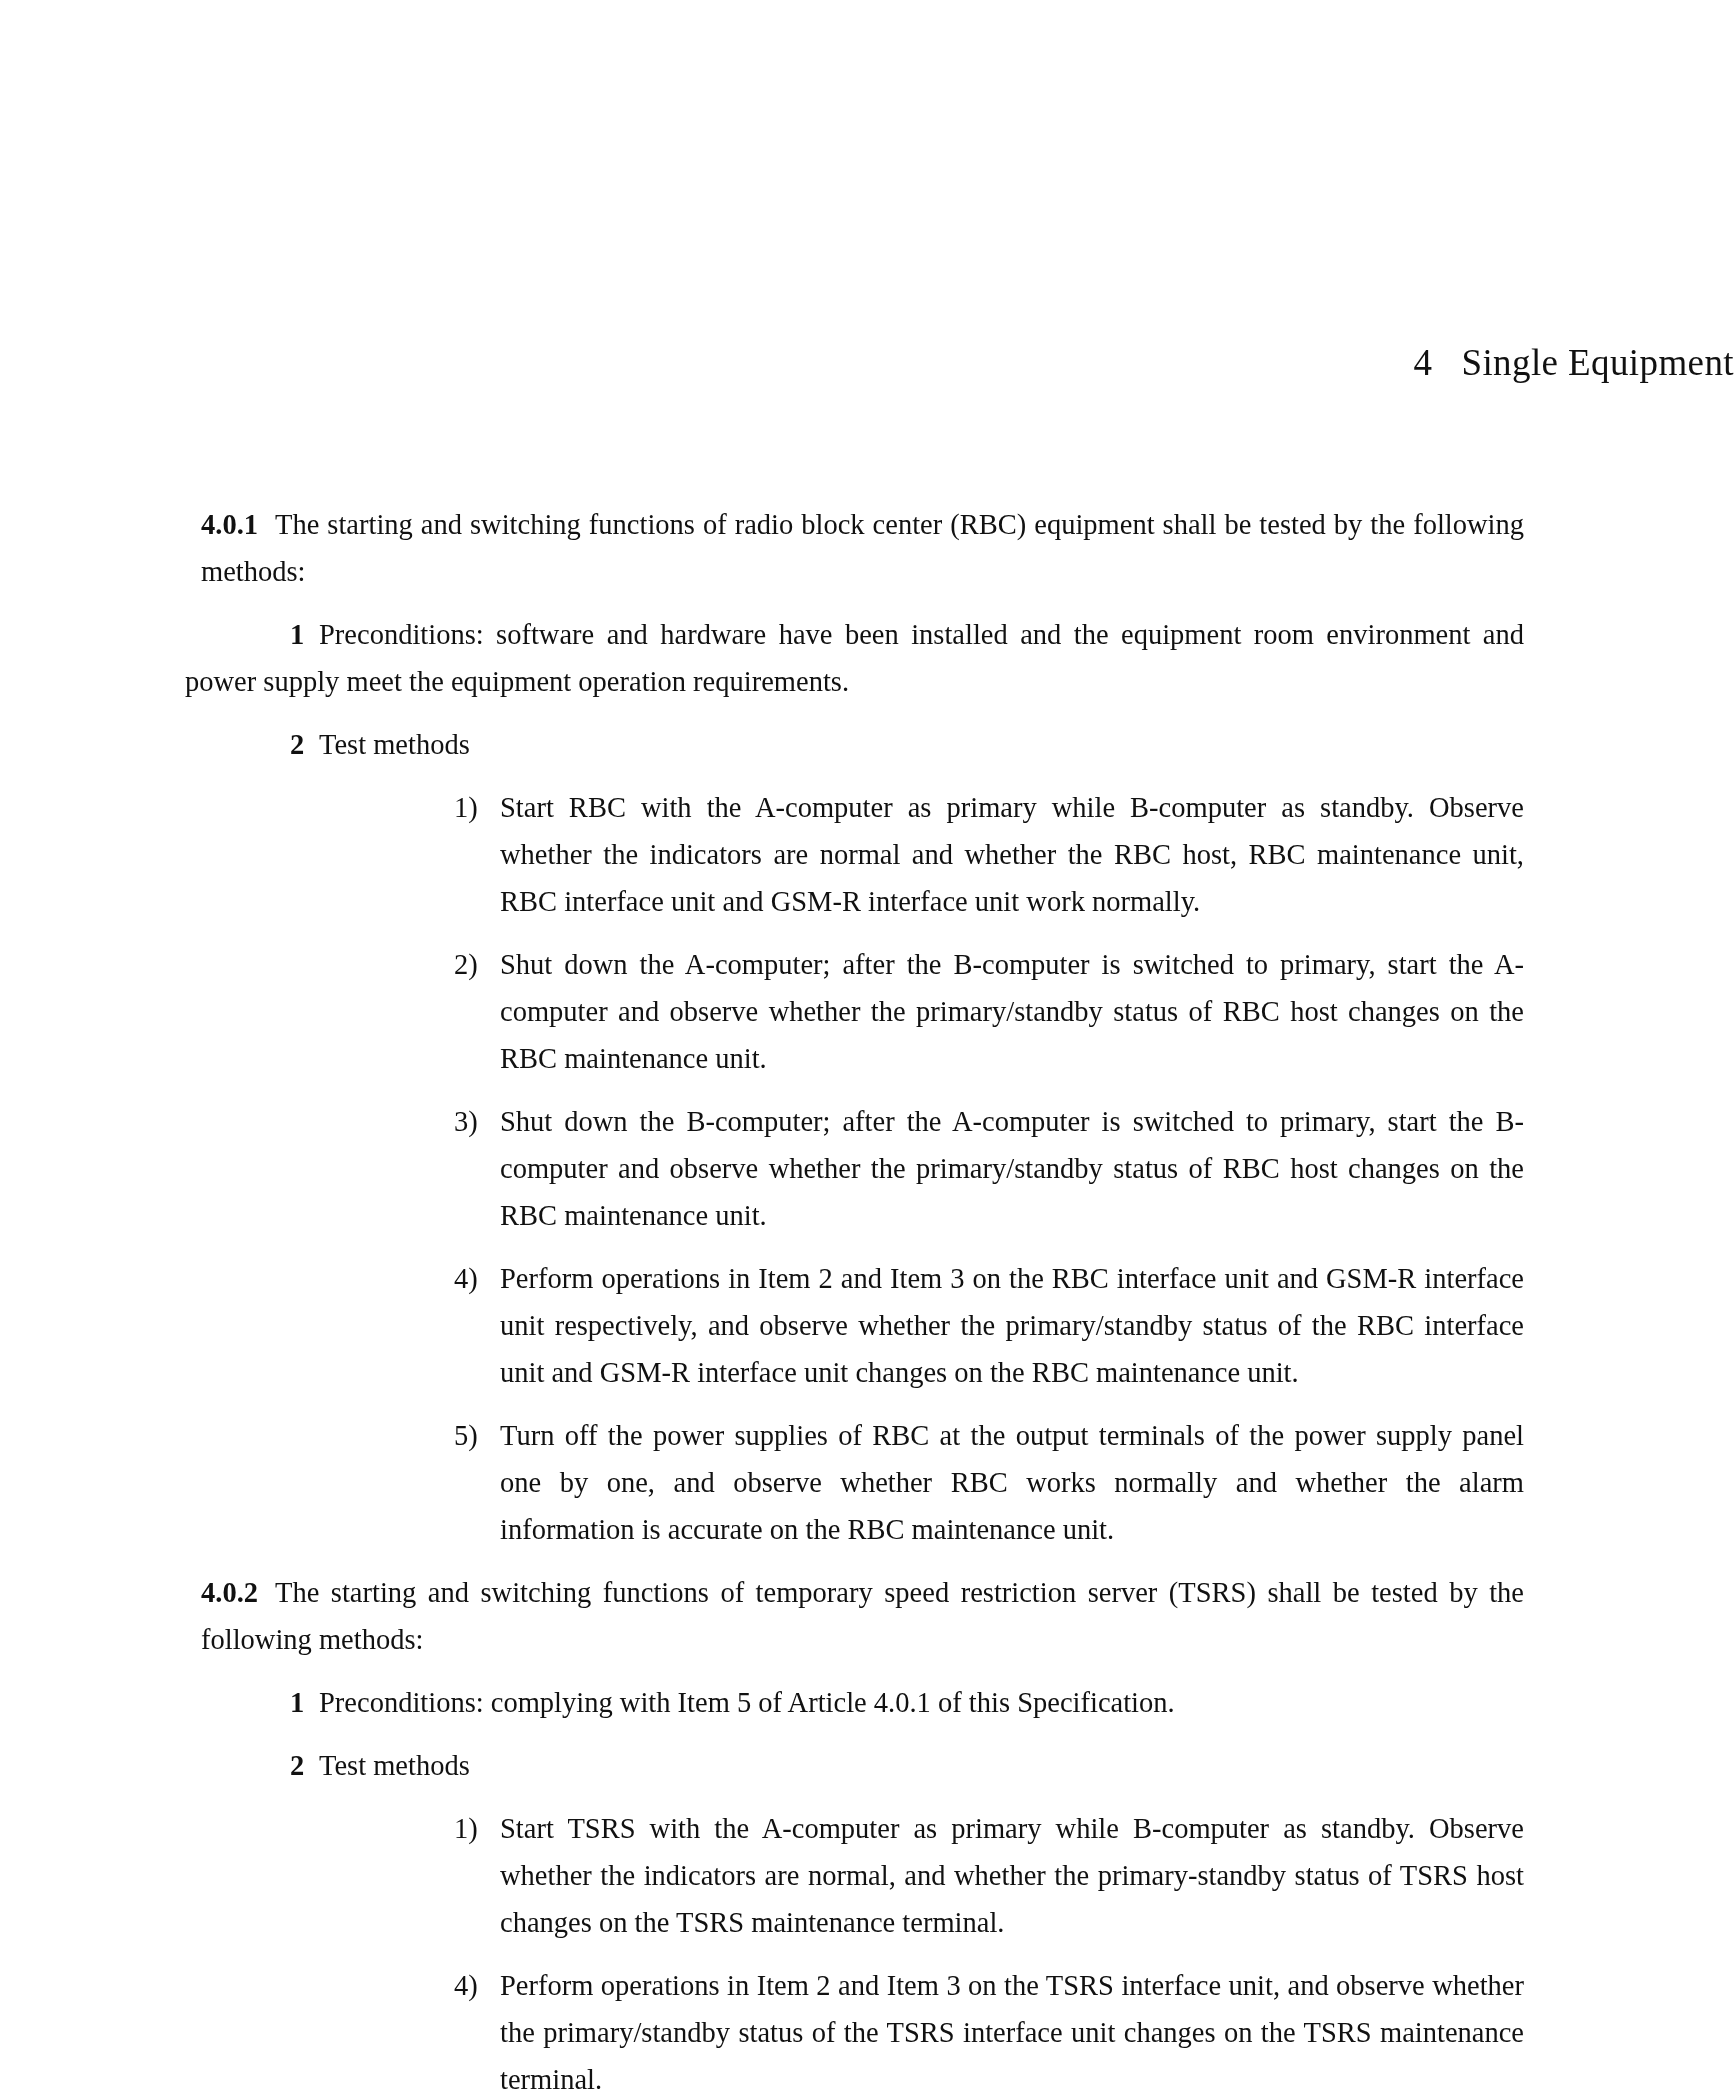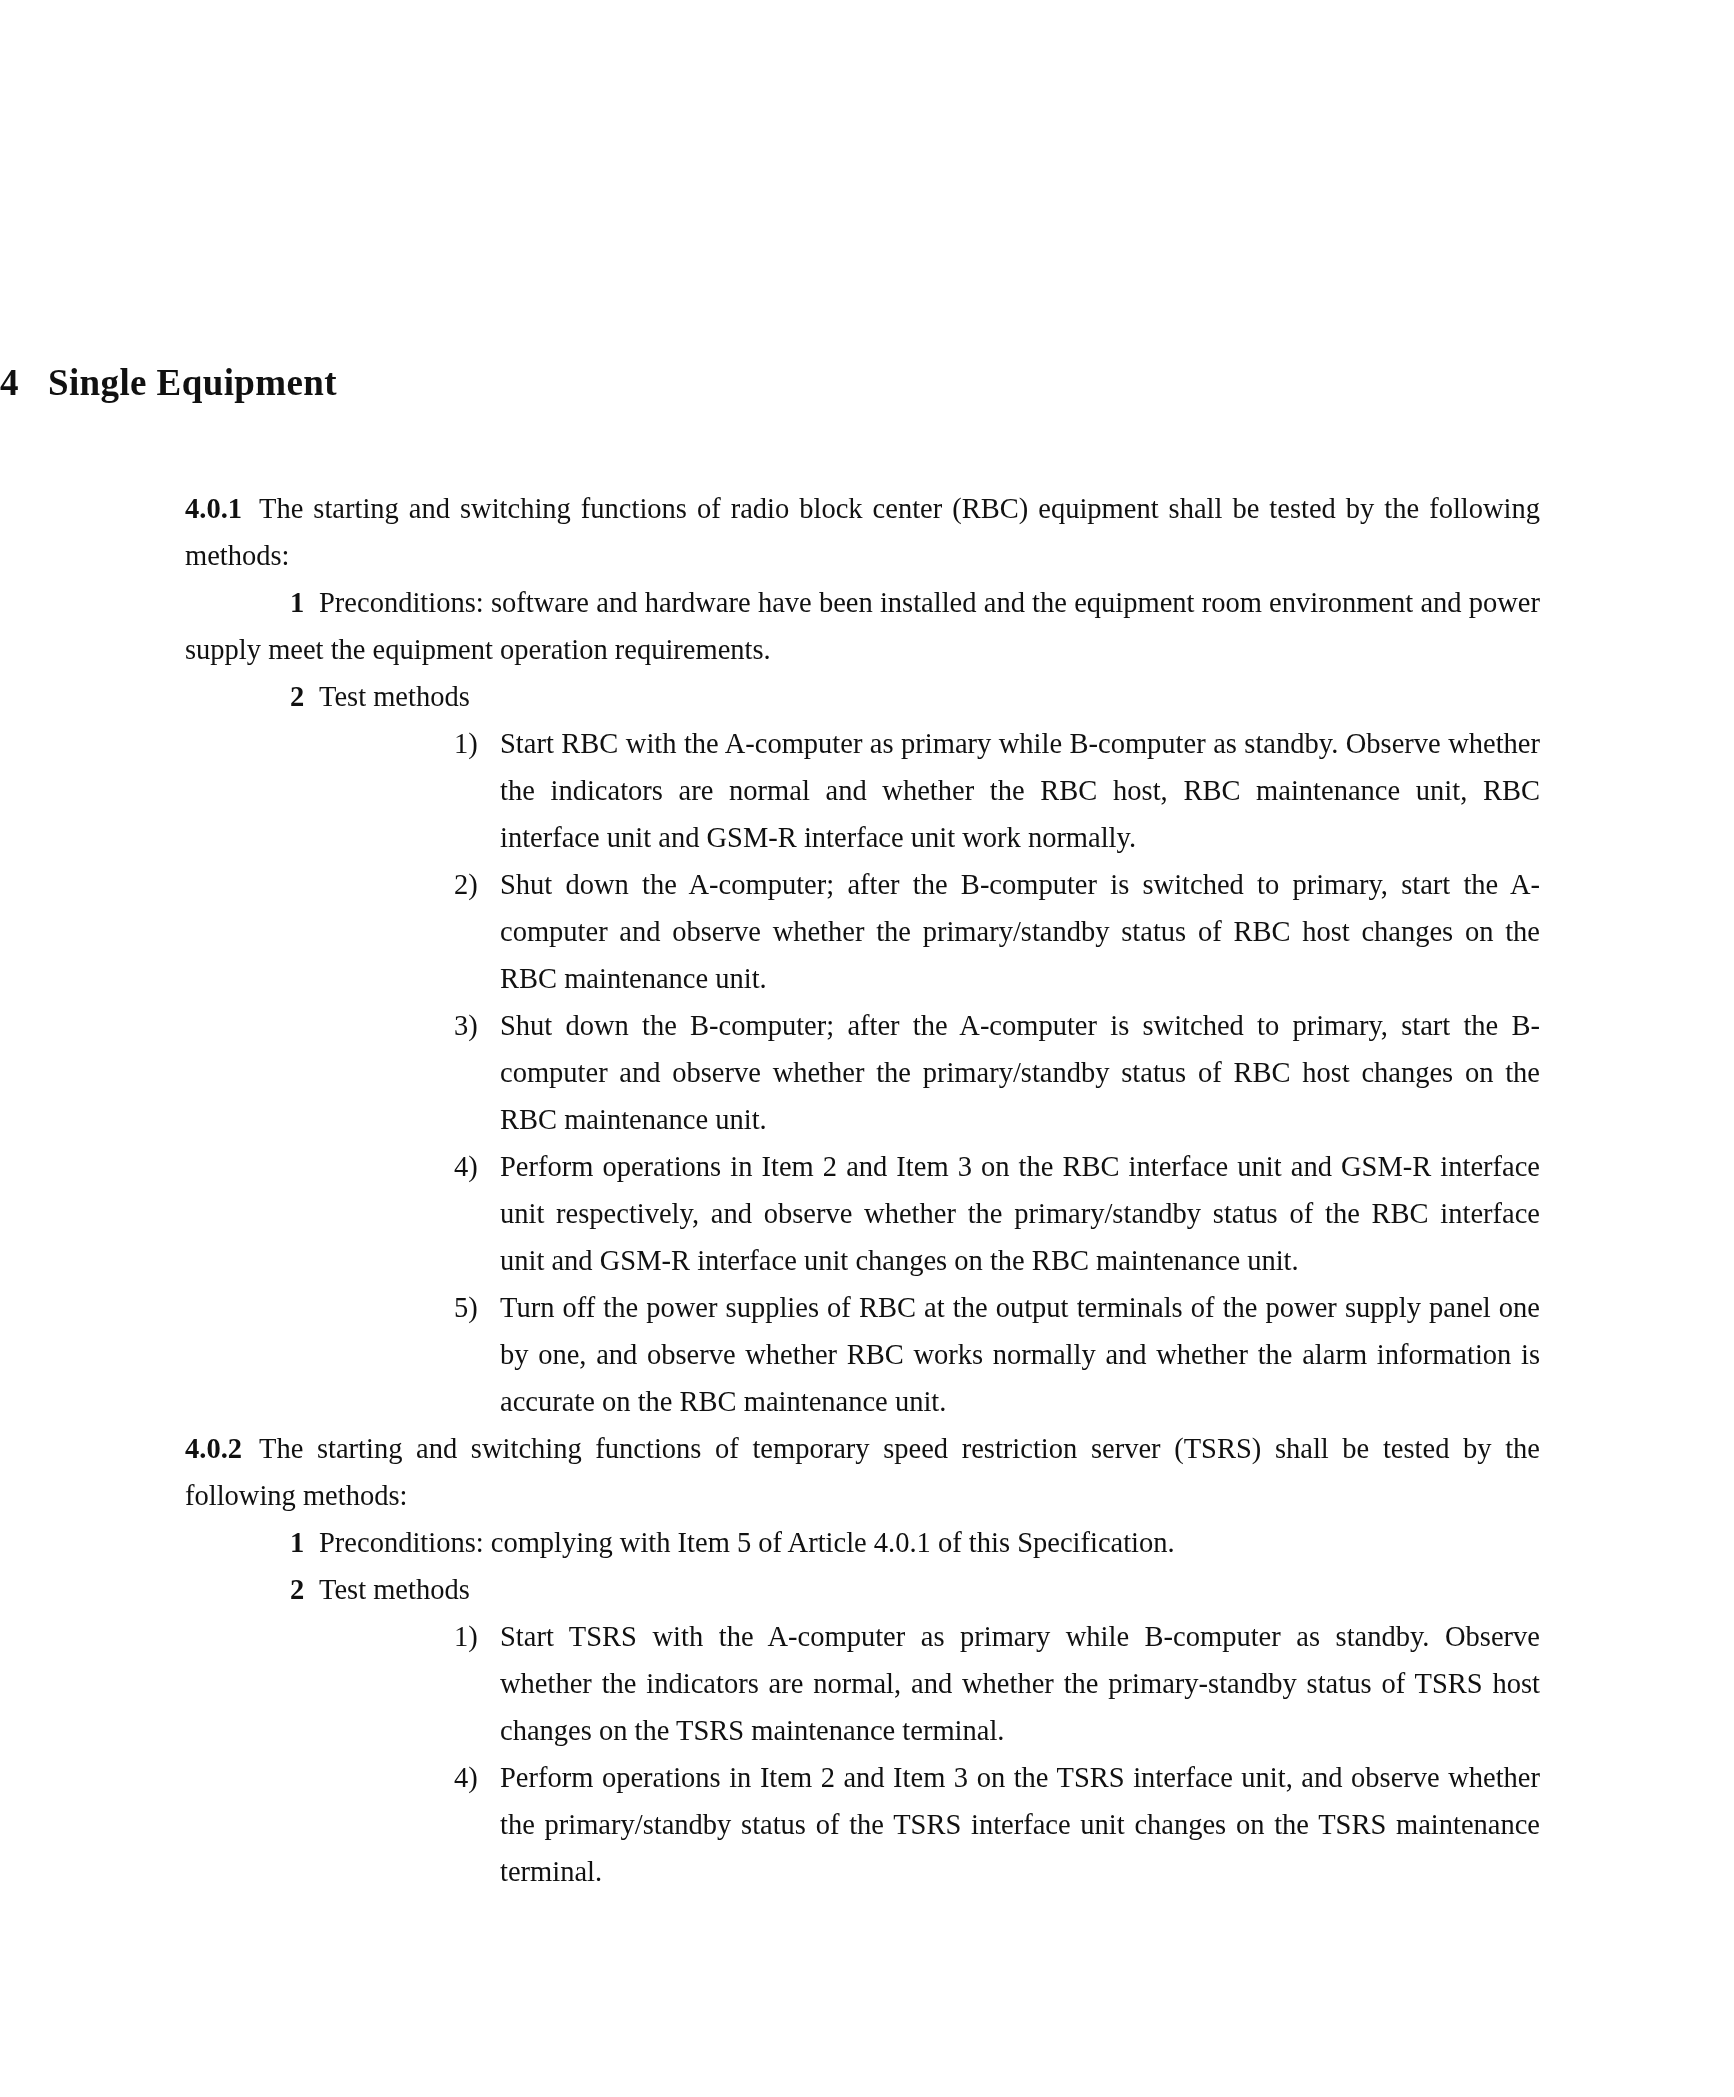--- a/index.html
+++ b/index.html
@@ -3,29 +3,29 @@
 <meta charset="utf-8">
 <style>
   html, body { margin: 0; padding: 0; background: #ffffff; }
   body {
     width: 1734px; height: 2452px; position: relative; overflow: hidden;
     font-family: "Liberation Serif", "DejaVu Serif", serif;
     color: #111111;
   }
   .page { position: absolute; left: 0; top: 0; width: 1734px; height: 2452px; }
   .chapter-title {
-    position: absolute; left: 0; right: 0; top: 336px;
-    text-align: left; font-weight: bold; font-size: 37px; letter-spacing: 0.4px;
+    position: absolute; left: 0; right: 0; top: 316px;
+    text-align: right; font-weight: normal; font-size: 37px; letter-spacing: 0.4px;
   }
   .chapter-title .num { margin-right: 29px; }
   .body {
     position: absolute; left: 185px; width: 1355px; top: 485px;
     font-size: 28.5px; line-height: 47px; text-align: justify;
   }
-  .para { margin: 0; font-family: Liberation Serif, serif; }
+  .para { margin: 16px; font-family: Liberation Serif, serif; }
   .art-no { font-weight: bold; margin-right: 17px; }
   .item-l1 { margin-left: 105px; }
   .item-l1 .no { font-weight: bold; display: inline-block; width: 29px; }
   .wrap-first { text-indent: 105px; margin-left: 0; }
   .wrap-first .no { font-weight: bold; display: inline-block; width: 29px; text-indent: 0; }
   .sub {
     margin-left: 315px; text-indent: -46px;
   }
   .sub .no { display: inline-block; width: 46px; text-indent: 0; }
 </style>

